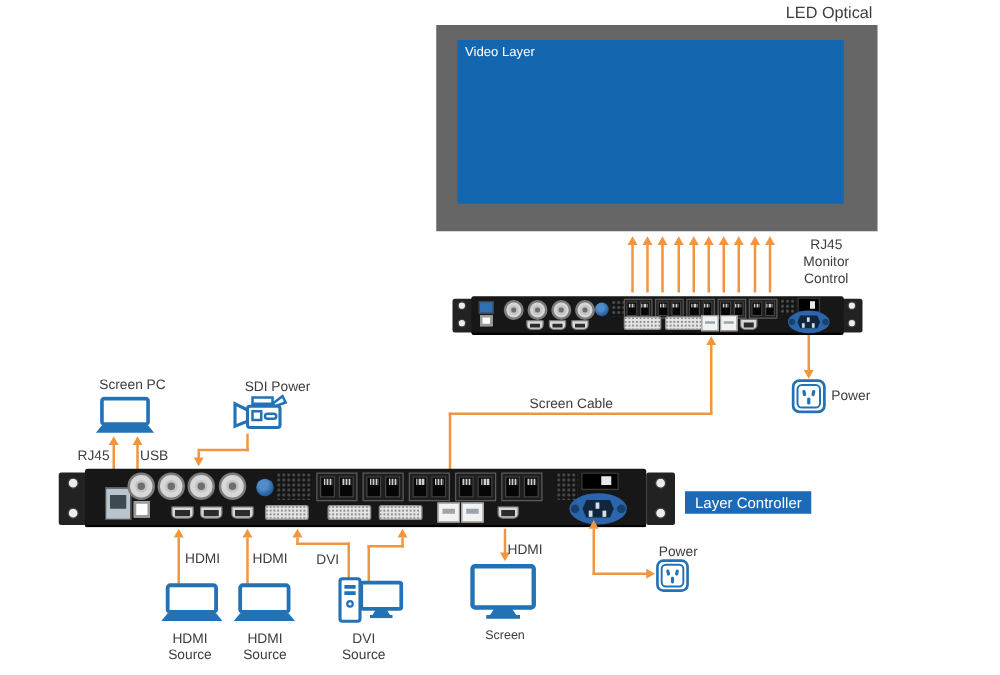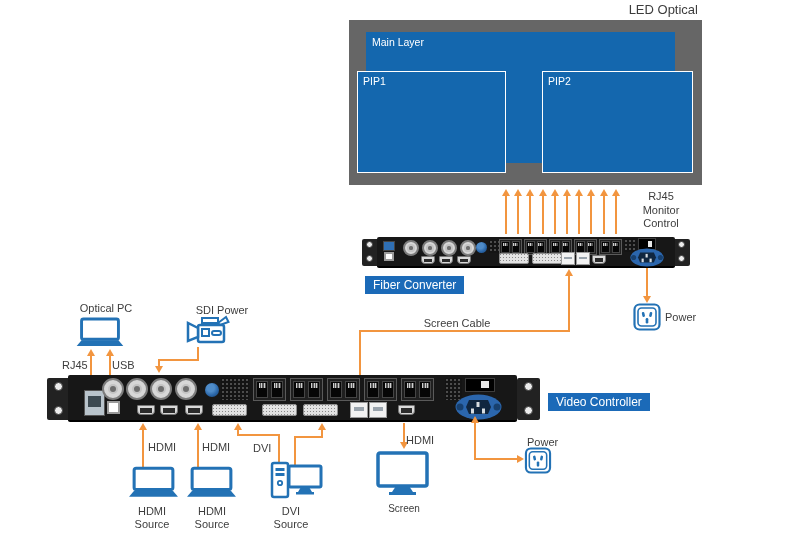--- a/index.html
+++ b/index.html
@@ -47,27 +47,21 @@
   svg{display:block;}
 </style>
 </head>
 <body>
 
 <div id="canvas">
 
   <div class="lbl" style="left:622px;top:2px;width:76px;text-align:right;font-size:13px;">LED Optical</div>
   <div class="scr-frame" style="left:349px;top:20px;width:353px;height:165px;"></div>
   <div class="layer" style="left:366px;top:32px;width:309px;height:131px;">
-    <span class="t">Main Layer</span>
-  </div>
-  <div class="layer pip" style="left:357px;top:71px;width:149px;height:102px;">
-    <span class="t" style="left:5px;top:3px;">PIP1</span>
-  </div>
-  <div class="layer pip" style="left:542px;top:71px;width:151px;height:102px;">
-    <span class="t" style="left:5px;top:3px;">PIP2</span>
+    <span class="t">Video Layer</span>
   </div>
 
   <div>
     <div class="oline" style="left:505px;top:196px;width:2px;height:38px;"></div>
       <div class="ah up" style="left:502px;top:189px;"></div>
     <div class="oline" style="left:517px;top:196px;width:2px;height:38px;"></div>
       <div class="ah up" style="left:514px;top:189px;"></div>
     <div class="oline" style="left:529px;top:196px;width:2px;height:38px;"></div>
       <div class="ah up" style="left:526px;top:189px;"></div>
     <div class="oline" style="left:542px;top:196px;width:2px;height:38px;"></div>
@@ -142,42 +136,41 @@
         <ellipse cx="23.5" cy="13" rx="23" ry="12.5" fill="#2b66ad"></ellipse>
         <circle cx="5" cy="13" r="3.5" fill="#17406f"></circle>
           <circle cx="42" cy="13" r="3.5" fill="#17406f"></circle>
         <path d="M14 6 h19 l3 7 -3 7 h-19 l-3 -7 Z" fill="#10263f"></path>
         <rect x="21.5" y="8" width="3" height="5" fill="#d8dde2"></rect>
           <rect x="16" y="14.5" width="3" height="5" fill="#d8dde2"></rect>
           <rect x="27" y="14.5" width="3" height="5" fill="#d8dde2"></rect>
       </svg>
     </div>
   </div>
-  <div class="badge" style="left:365px;top:276px;">Fiber Converter</div>
 
   <div class="oline" style="left:646px;top:268px;width:2px;height:30px;"></div>
   <div class="ah down" style="left:643px;top:296px;"></div>
   <div class="abs" style="left:633px;top:303px;">
     <svg viewBox="0 0 28 28" width="28" height="28">
       <rect x="1.5" y="1.5" width="25" height="25" rx="5" fill="#fff" stroke="#2372b5" stroke-width="2.2"></rect>
       <rect x="5" y="5" width="18" height="18" rx="3.5" fill="none" stroke="#2372b5" stroke-width="1.6"></rect>
       <rect x="9" y="9" width="2.6" height="5" rx="1.2" fill="#2372b5" transform="rotate(-12 10 11)"></rect>
       <rect x="16.5" y="9" width="2.6" height="5" rx="1.2" fill="#2372b5" transform="rotate(12 18 11)"></rect>
       <rect x="12.7" y="15" width="2.6" height="5.5" rx="1.2" fill="#2372b5"></rect>
     </svg>
   </div>
   <div class="lbl" style="left:665px;top:311px;">Power</div>
 
   <div class="oline" style="left:568px;top:276px;width:2px;height:55px;"></div>
   <div class="ah up" style="left:565px;top:269px;"></div>
   <div class="oline" style="left:359px;top:330px;width:211px;height:2px;"></div>
   <div class="oline" style="left:359px;top:330px;width:2px;height:69px;"></div>
   <div class="lbl" style="left:415px;top:317px;width:84px;text-align:center;">Screen Cable</div>
 
-  <div class="lbl" style="left:70px;top:302px;width:72px;text-align:center;">Optical PC</div>
+  <div class="lbl" style="left:70px;top:302px;width:72px;text-align:center;">Screen PC</div>
   <div class="abs" style="left:74px;top:317px;">
     <svg viewBox="0 0 52 34" width="52" height="33">
       <rect x="7" y="2" width="38" height="21" rx="2" fill="#fff" stroke="#2372b5" stroke-width="3"></rect>
       <path d="M2 30 h48 l-5 -6 H7 Z" fill="#2372b5"></path>
     </svg>
   </div>
   <div class="lbl" style="left:188px;top:304px;width:68px;text-align:center;">SDI Power</div>
   <div class="abs" style="left:182px;top:314px;">
     <svg viewBox="0 0 54 36" width="54" height="36">
       <rect x="20" y="4" width="16" height="5" fill="#fff" stroke="#2372b5" stroke-width="2"></rect>
@@ -253,21 +246,21 @@
         <ellipse cx="23.5" cy="13" rx="23" ry="12.5" fill="#2b66ad"></ellipse>
         <circle cx="5" cy="13" r="3.5" fill="#17406f"></circle>
           <circle cx="42" cy="13" r="3.5" fill="#17406f"></circle>
         <path d="M14 6 h19 l3 7 -3 7 h-19 l-3 -7 Z" fill="#10263f"></path>
         <rect x="21.5" y="8" width="3" height="5" fill="#d8dde2"></rect>
           <rect x="16" y="14.5" width="3" height="5" fill="#d8dde2"></rect>
           <rect x="27" y="14.5" width="3" height="5" fill="#d8dde2"></rect>
       </svg>
     </div>
   </div>
-  <div class="badge" style="left:548px;top:393px;">Video Controller</div>
+  <div class="badge" style="left:548px;top:393px;">Layer Controller</div>
 
   <div class="ah up" style="left:139px;top:423px;"></div>
   <div class="oline" style="left:142px;top:430px;width:2px;height:37px;"></div>
   <div class="lbl" style="left:148px;top:441px;">HDMI</div>
 
   <div class="ah up" style="left:194px;top:423px;"></div>
   <div class="oline" style="left:197px;top:430px;width:2px;height:37px;"></div>
   <div class="lbl" style="left:202px;top:441px;">HDMI</div>
 
   <div class="ah up" style="left:234px;top:423px;"></div>

